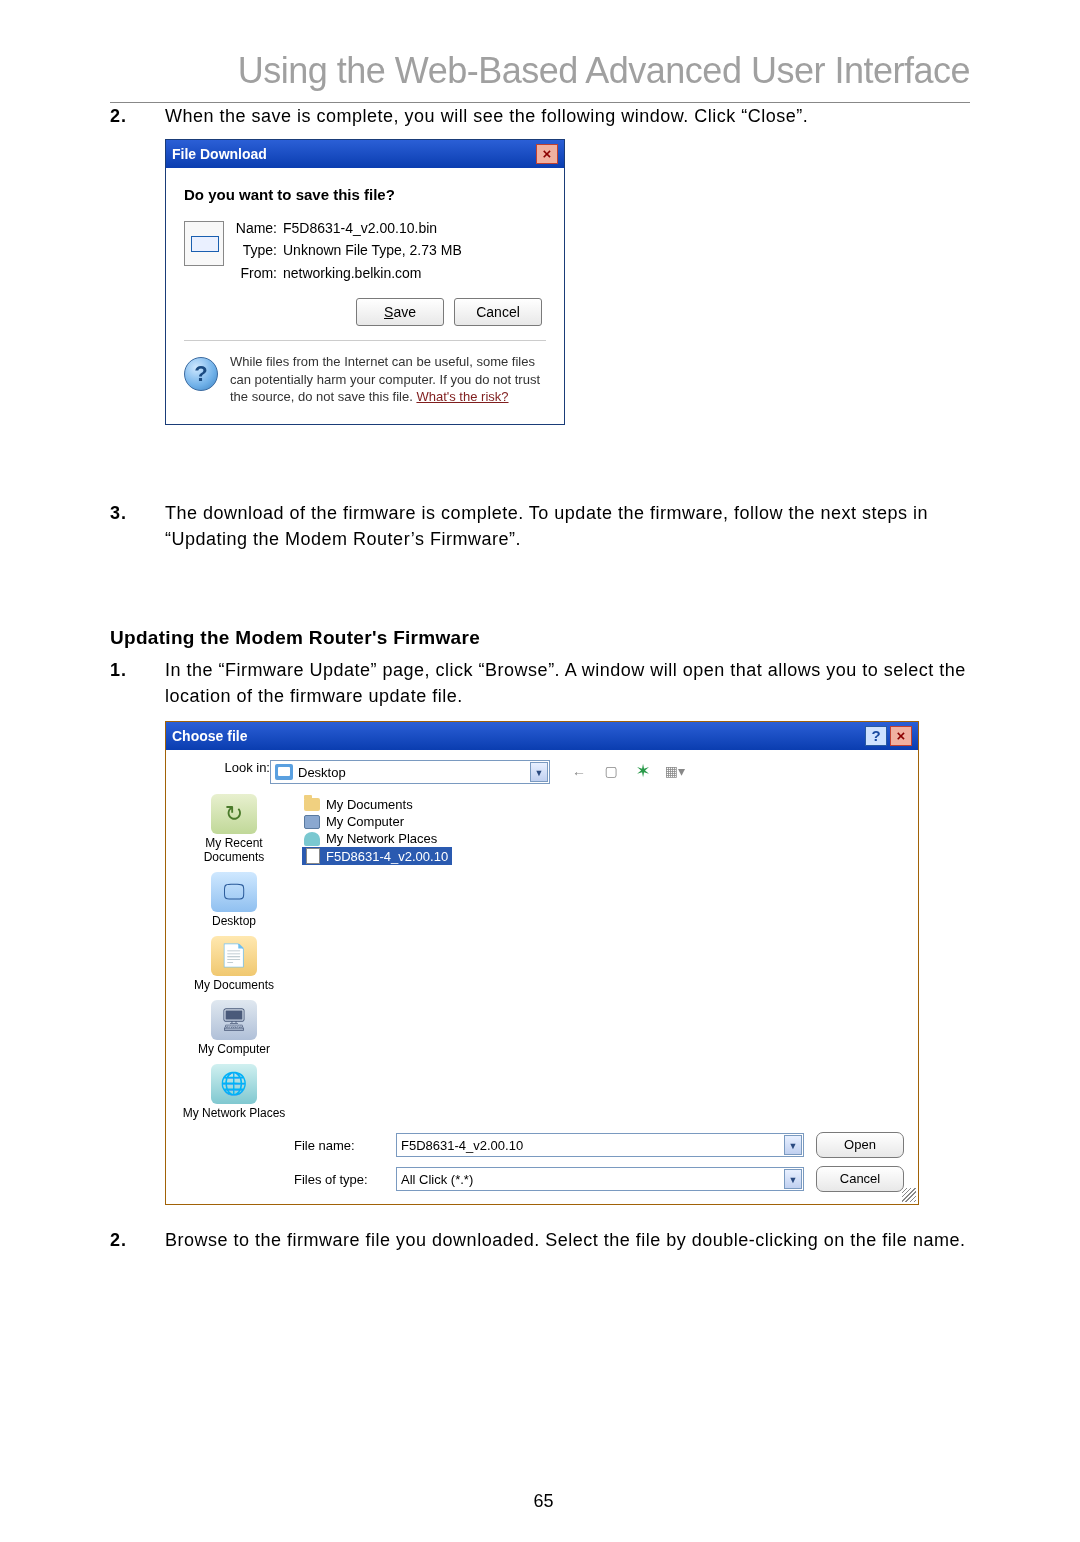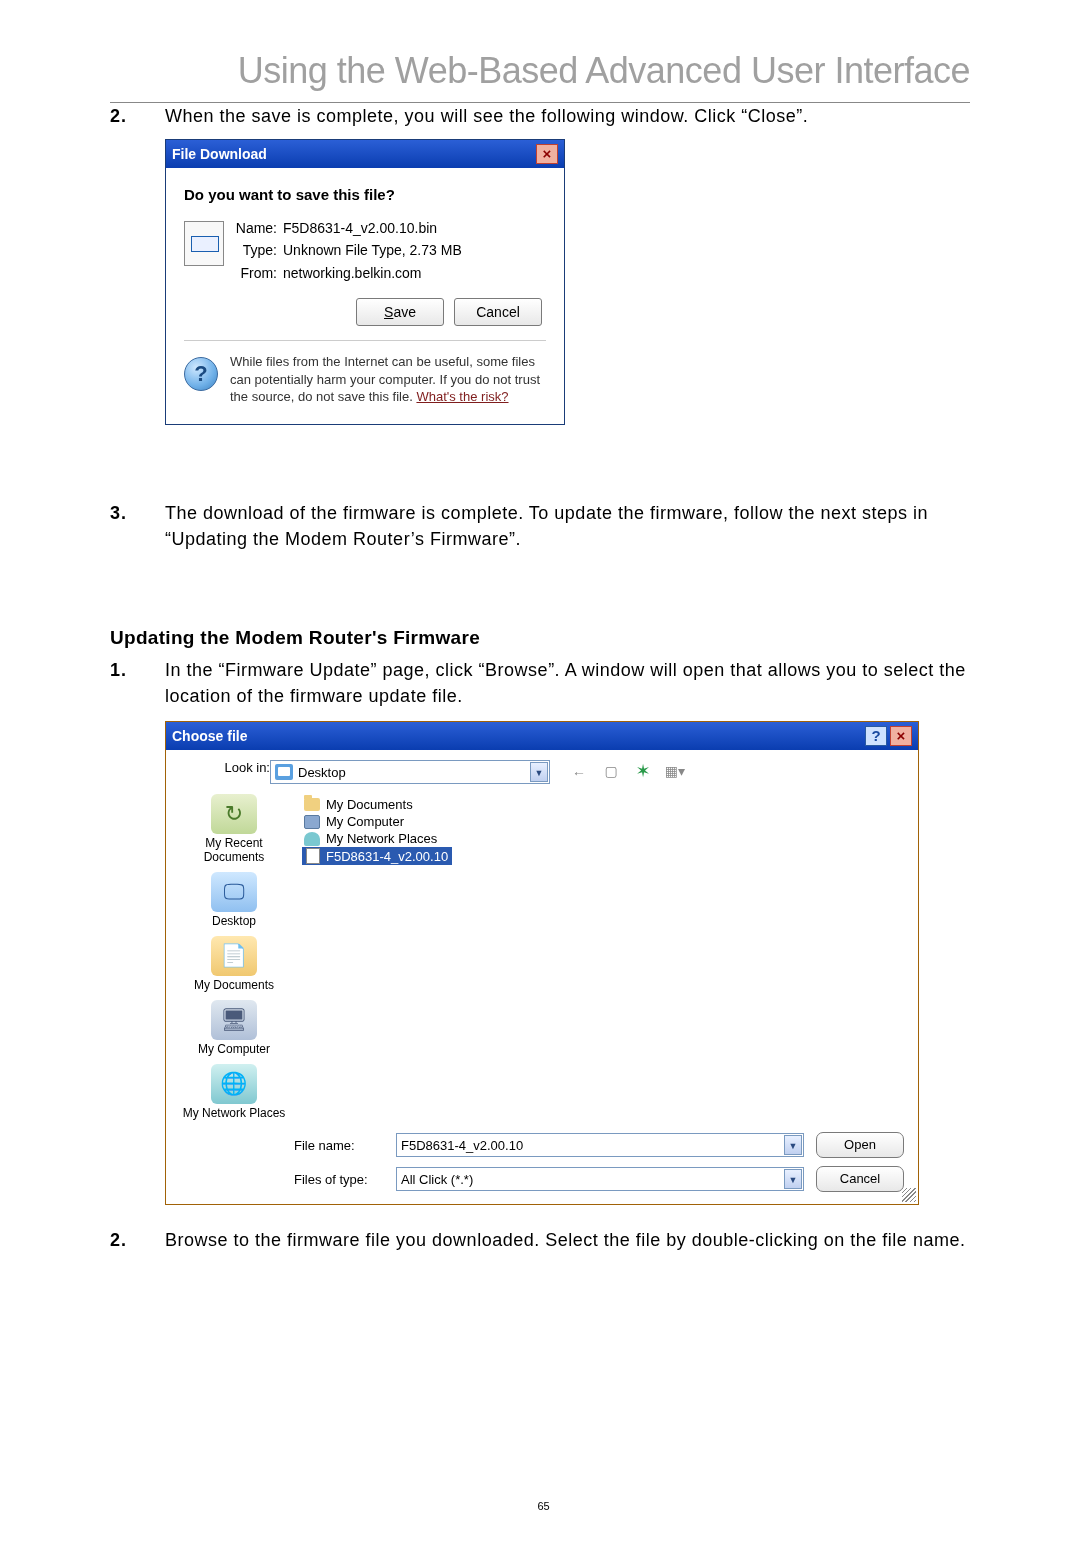--- a/index.html
+++ b/index.html
@@ -240,21 +240,21 @@
   .resize-grip{
     position:absolute; right:2px; bottom:2px;
     width:14px; height:14px;
     background: repeating-linear-gradient(135deg,#888 0,#888 1px,transparent 1px,transparent 3px);
   }
   .page-num{
     position:absolute;
     bottom: 30px;
     left:7px; right:0;
     text-align:center;
-    font-size:11px;
+    font-size:18px;
   }
 </style>
 </head>
 <body>
 
 <div class="page-title">Using the Web-Based Advanced User Interface</div>
 
 <div class="step-row">
   <div class="step-num">2.</div>
   <div class="step-text">When the save is complete, you will see the following window. Click “Close”.</div>

